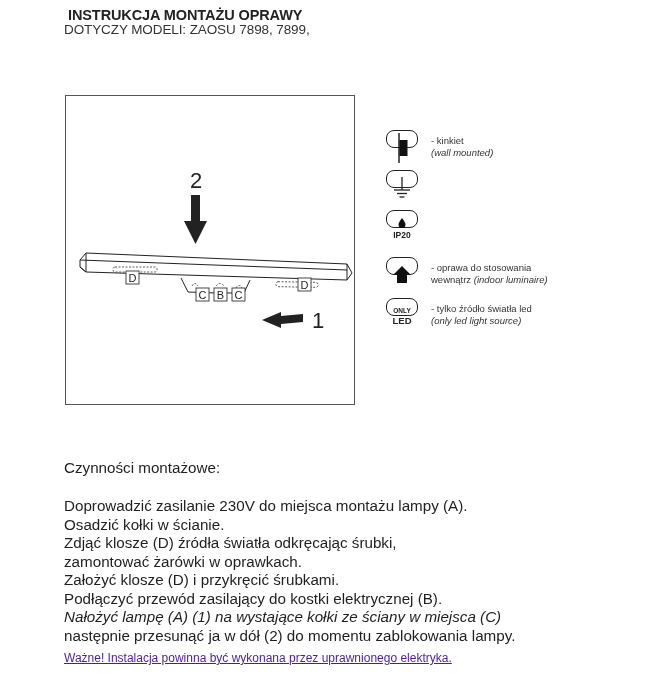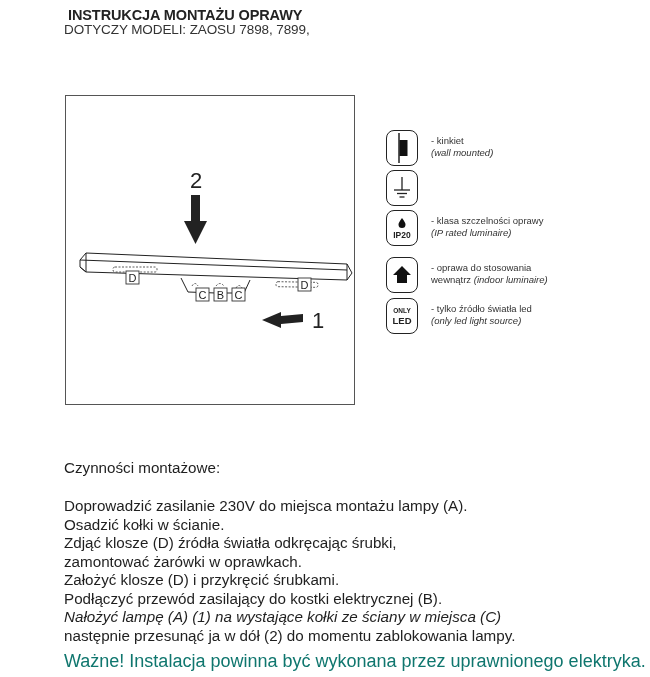--- a/index.html
+++ b/index.html
@@ -5,29 +5,29 @@
   html, body { margin:0; padding:0; background:#ffffff; }
   body { width:650px; height:677px; position:relative; overflow:hidden;
          font-family:"Liberation Sans", sans-serif; color:#1a1a1a; }
   .title { position:absolute; left:68px; top:7px; font-size:14.5px; font-weight:bold; color:#222; letter-spacing:-0.1px; }
   .subtitle { position:absolute; left:64px; top:22px; font-size:13.5px; color:#333; letter-spacing:-0.1px; }
   .diagram-box { position:absolute; left:65px; top:95px; width:290px; height:310px;
                  border:1px solid #555; box-sizing:border-box; }
   .diagram-box svg { position:absolute; left:0; top:0; }
   .legend { position:absolute; left:386px; top:130px; width:260px; }
   .legend-item { position:absolute; left:0; height:36px; width:260px; }
-  .legend-icon { position:absolute; left:0; top:0; width:32px; height:36px;
+  .legend-icon { position:absolute; left:0; top:0; width:32px; height:18px;
                  border:1.5px solid #222; border-radius:8px; box-sizing:border-box; background:#fff; }
   .legend-icon svg { position:absolute; left:0; top:0; }
   .legend-text { position:absolute; left:45px; top:5px; font-size:9.5px; line-height:11.5px; color:#333; white-space:nowrap; }
   .legend-text .en { font-style:italic; }
   .instructions { position:absolute; left:64px; top:459px; font-size:15.2px; color:#1f1f1f; }
   .instructions .heading { position:absolute; left:0; top:0; white-space:nowrap; }
   .instructions .step { position:absolute; left:0; white-space:nowrap; }
-  .warning { position:absolute; left:64px; top:651px; font-size:18px; color:#0f766e; white-space:nowrap; }
+  .warning { position:absolute; left:64px; top:651px; font-size:12px; color:#4c1d95; white-space:nowrap;text-decoration:underline; }
 </style>
 </head>
 <body>
 
 <div class="title">INSTRUKCJA MONTAŻU OPRAWY</div>
 <div class="subtitle">DOTYCZY MODELI: ZAOSU 7898, 7899,</div>
 
 <div class="diagram-box">
   <svg width="290" height="310" viewBox="0 0 290 310">
 
@@ -112,24 +112,20 @@
     </div>
   </div>
 
   <div class="legend-item" style="top:80px;">
     <div class="legend-icon">
       <svg width="32" height="34" viewBox="0 0 32 34">
         <path d="M15,7 q-3.5,4.5 -3.5,6.5 a3.5,3.5 0 0 0 7,0 q0,-2 -3.5,-6.5z" fill="#111"></path>
         <text x="15" y="27" font-family="Liberation Sans, sans-serif" font-size="8.5" font-weight="bold" fill="#222" text-anchor="middle">IP20</text>
       </svg>
     </div>
-    <div class="legend-text">
-      <div>- klasa szczelności oprawy</div>
-      <div class="en">(IP rated luminaire)</div>
-    </div>
   </div>
 
   <div class="legend-item" style="top:127px;">
     <div class="legend-icon">
       <svg width="32" height="34" viewBox="0 0 32 34">
         <polygon points="15,8 24,17 20,17 20,25 10,25 10,17 6,17" fill="#111"></polygon>
       </svg>
     </div>
     <div class="legend-text">
       <div>- oprawa do stosowania</div>

